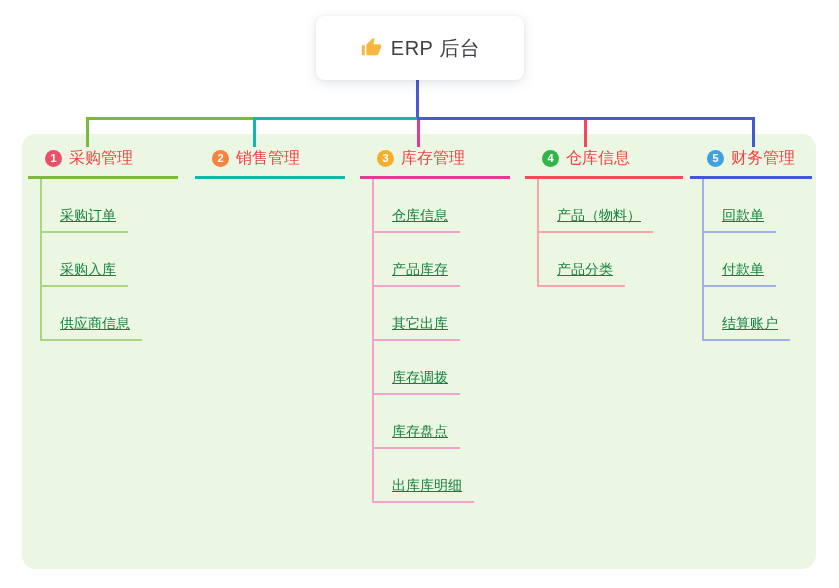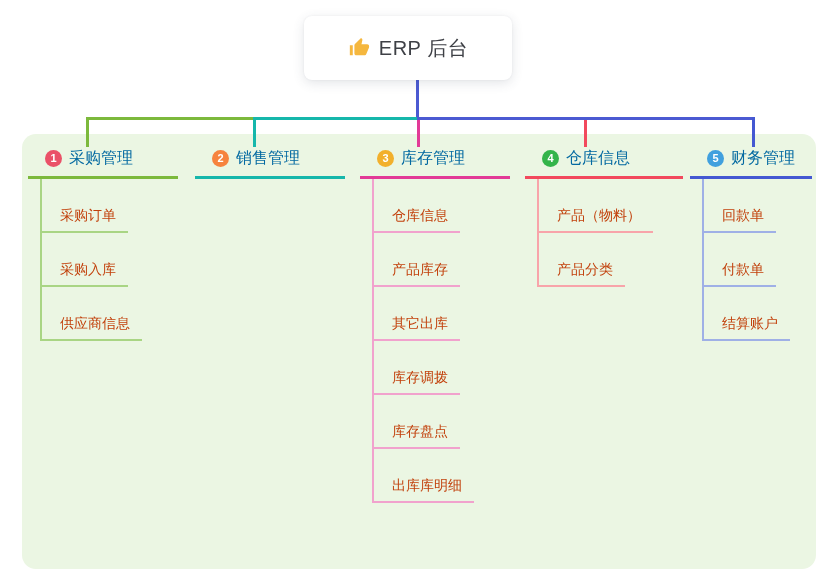--- a/index.html
+++ b/index.html
@@ -5,43 +5,43 @@
   html,body{margin:0;padding:0;background:#ffffff;}
   .canvas{
     position:relative;width:839px;height:588px;background:#ffffff;overflow:hidden;
     font-family:"Liberation Sans","DejaVu Sans",sans-serif;
   }
   .panel{
     position:absolute;left:22px;top:134px;width:794px;height:435px;
     border-radius:14px;
   }
   .root-card{
-    position:absolute;left:304px;top:16px;width:208px;height:64px;
+    position:absolute;left:316px;top:16px;width:208px;height:64px;
     background:#ffffff;border-radius:8px;
     box-shadow:0 3px 12px rgba(60,70,90,.14),0 0 2px rgba(60,70,90,.08);
     display:flex;align-items:center;justify-content:center;gap:9px;
   }
   .root-title{font-size:20px;color:#3e4046;font-weight:500;letter-spacing:.5px;white-space:nowrap;}
   .line{position:absolute;}
   .branch{position:absolute;top:146px;}
   .branch-head{
     display:flex;align-items:center;gap:7px;height:24px;
     padding:0 0 6px 17px;border-bottom:3px solid var(--c);
   }
   .badge{
     width:17px;height:17px;border-radius:50%;background:var(--b);
     color:#fff;font-size:11px;font-weight:700;line-height:1;
     display:flex;align-items:center;justify-content:center;flex:0 0 auto;
   }
-  .branch-name{font-size:16px;color:#0369a1;white-space:nowrap;}
+  .branch-name{font-size:16px;color:#ef4444;white-space:nowrap;}
   .items{margin-left:12px;border-left:2px solid var(--l);width:max-content;}
   .item{height:54px;display:flex;align-items:flex-end;}
   .item-label{
     display:block;border-bottom:2px solid var(--l);
-    padding:0 12px 6px 18px;font-size:14px;color:#c2410c;white-space:nowrap;
+    padding:0 12px 6px 18px;font-size:14px;color:#15803d;white-space:nowrap;text-decoration:underline;
   }
 </style>
 </head>
 <body>
 
 <div class="canvas">
   <div class="panel" style="background: rgb(235, 246, 227);"></div>
   <div id="connectors">
       <div class="line" style="left: 416px; top: 80px; width: 3px; height: 38px; background: rgb(75, 90, 210);"></div>
       <div class="line" style="left: 86px; top: 117px; width: 167px; height: 3px; background: rgb(124, 185, 60);"></div>

